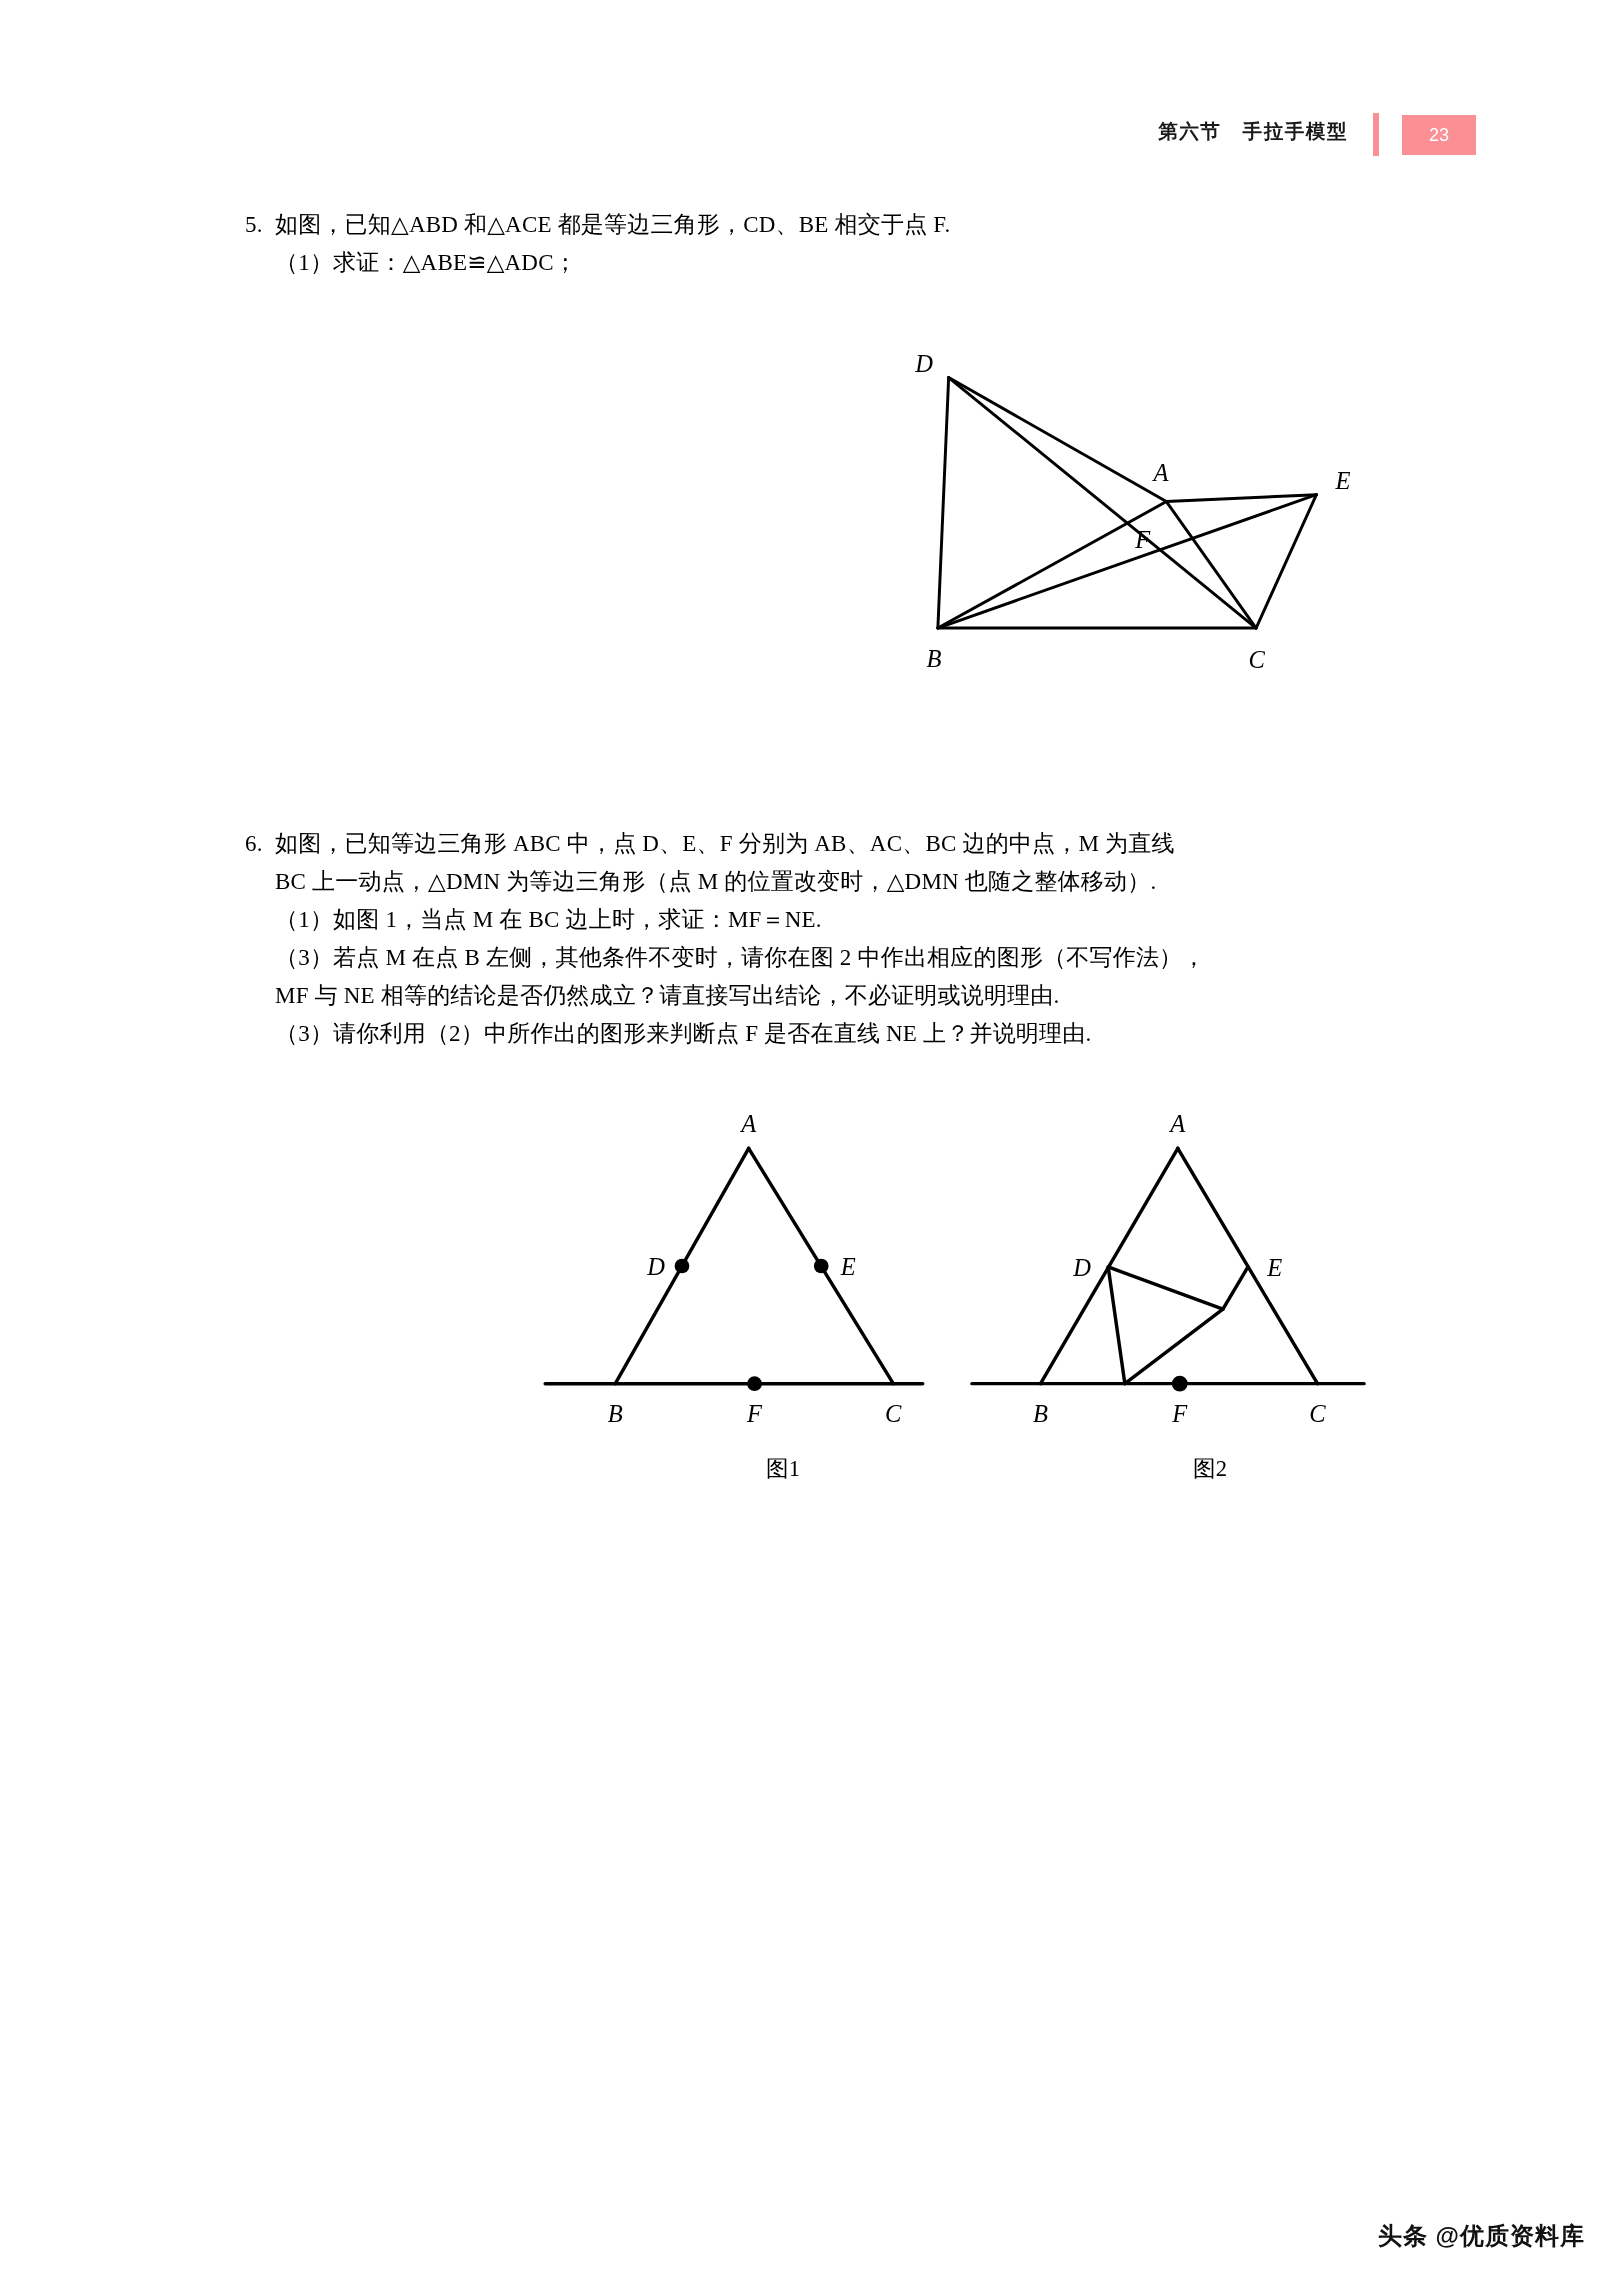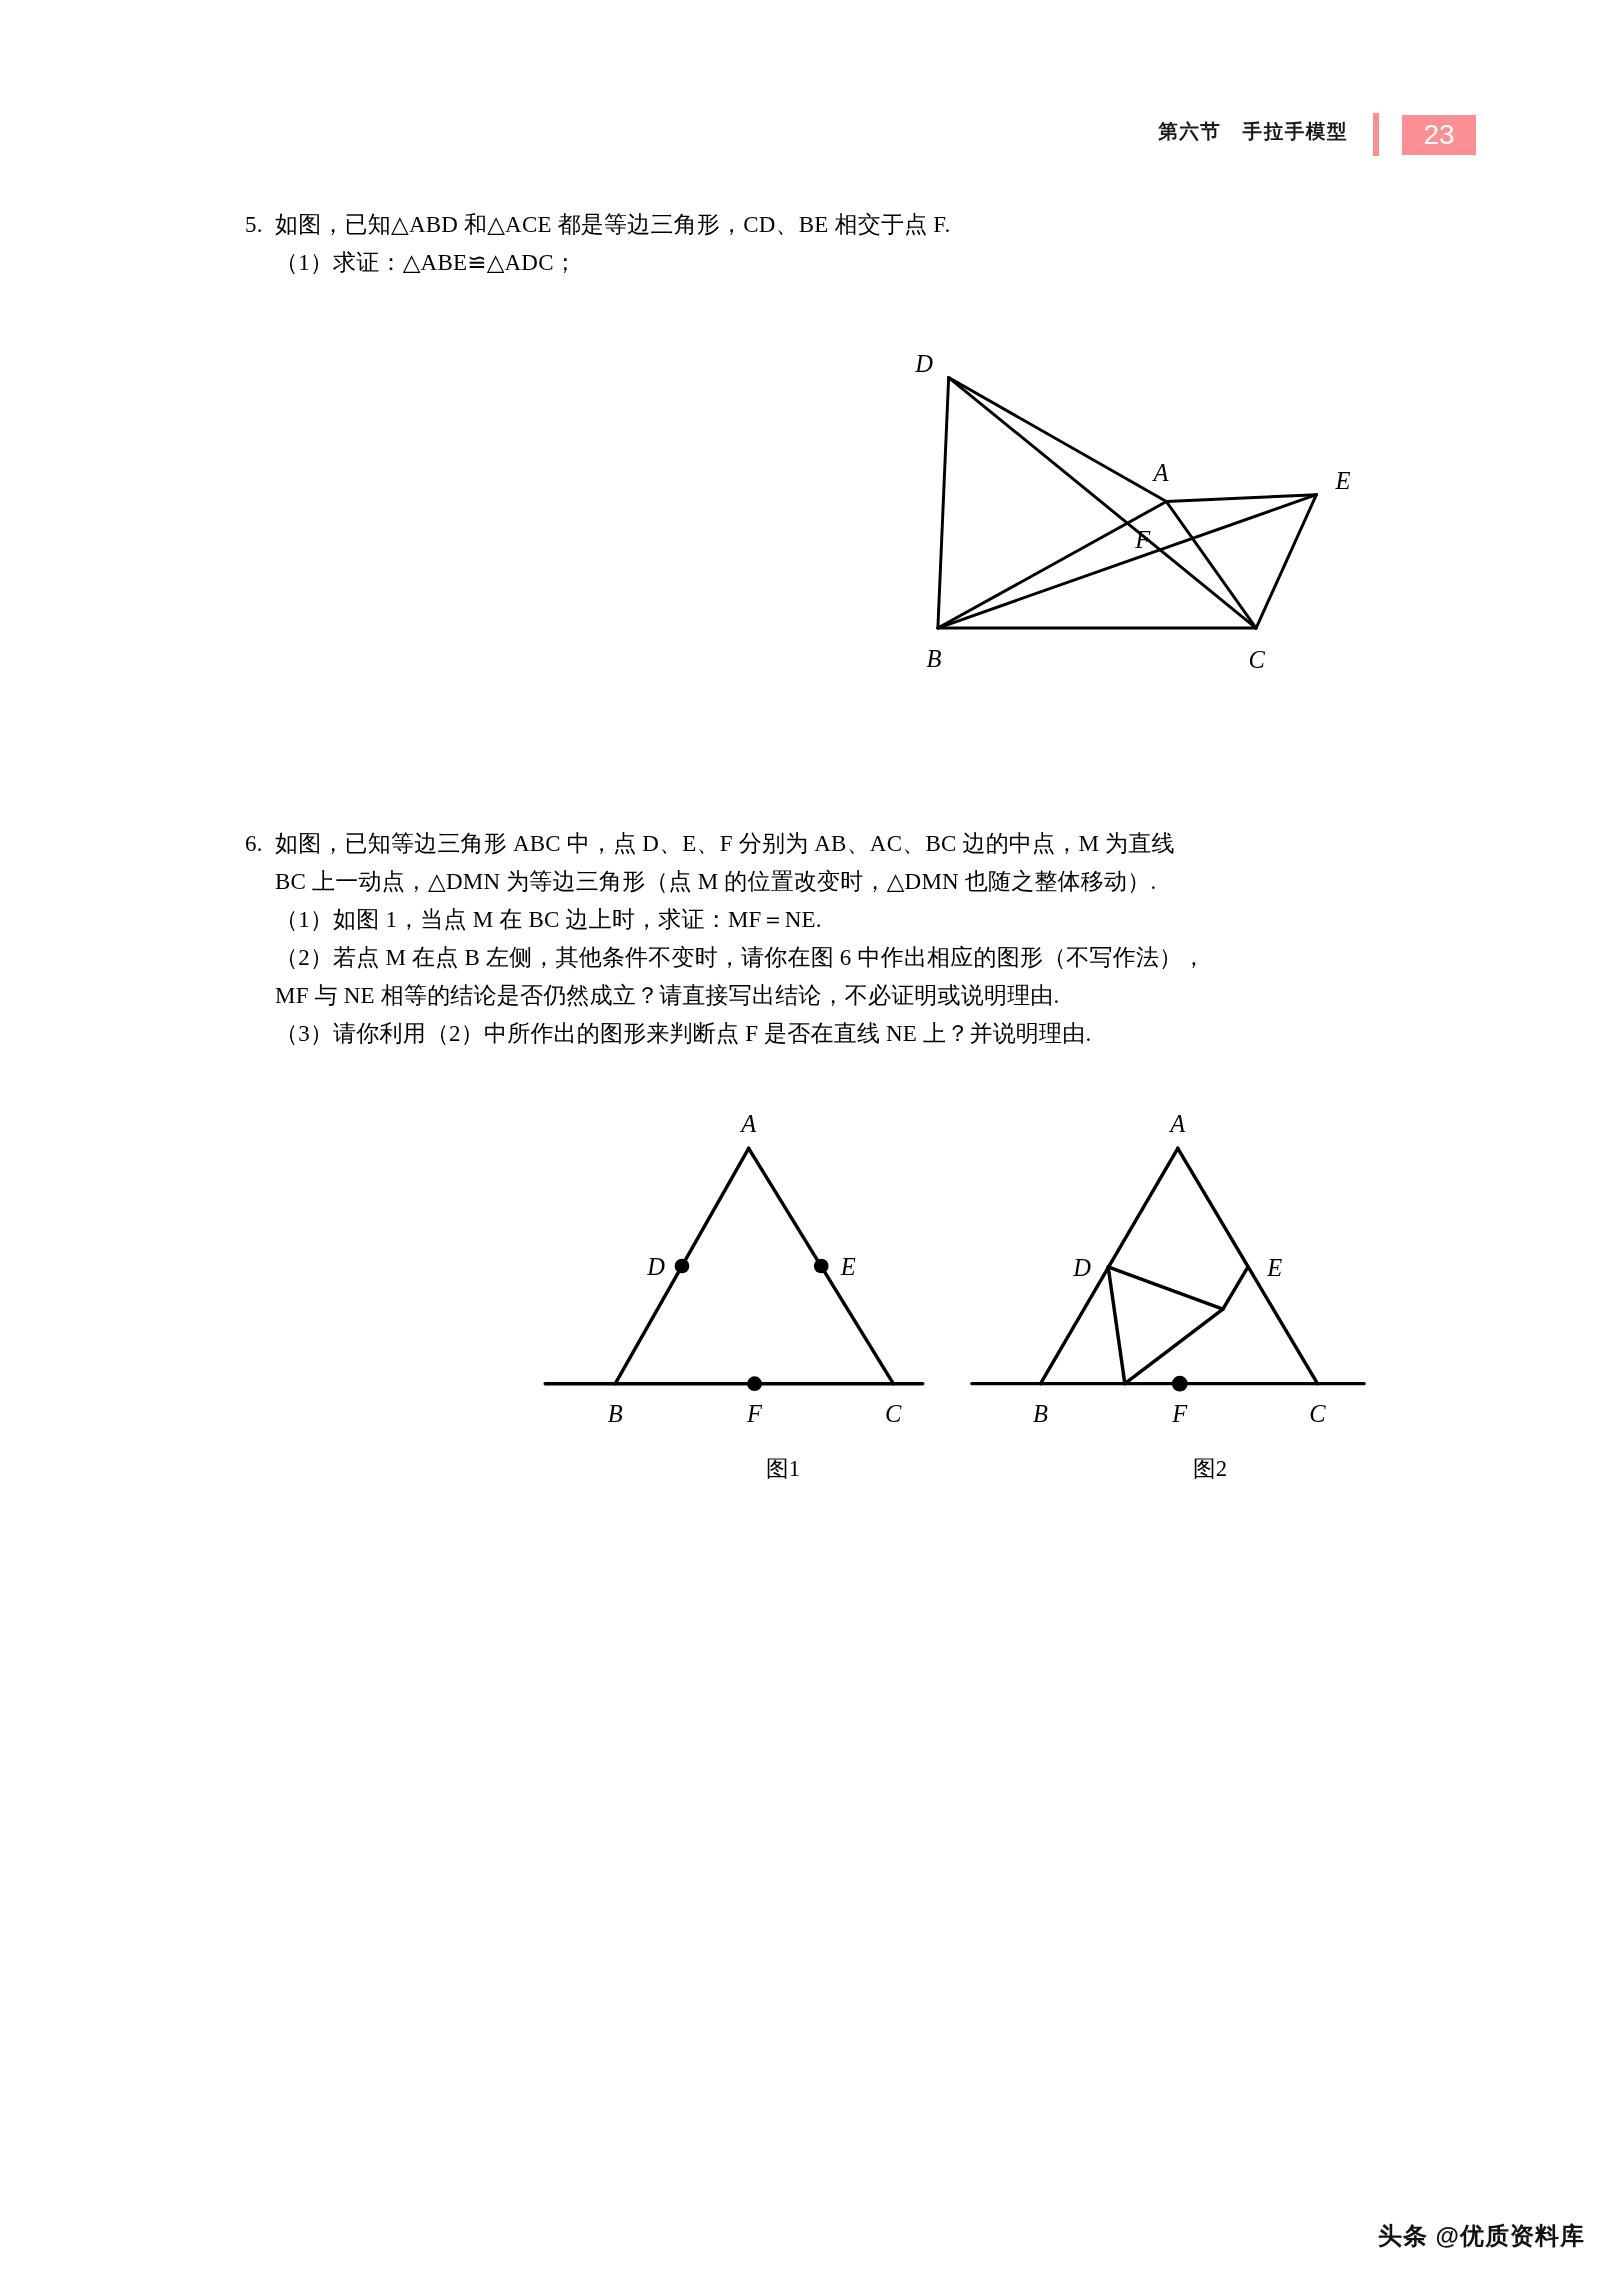--- a/index.html
+++ b/index.html
@@ -18,21 +18,21 @@
     font-family:"Liberation Sans","DejaVu Sans",sans-serif;
     font-size:19.6px;font-weight:700;letter-spacing:1.5px;white-space:nowrap;color:#1a1a1a;
   }
   .hdr-bar{position:absolute;right:244px;top:5.9px;width:6.4px;height:43px;background:#fa9093;}
   .hdr-badge{
     position:absolute;right:147px;top:7.9px;width:74px;height:40px;background:#fa9093;
     display:flex;align-items:center;justify-content:center;
   }
   .hdr-badge span{
     font-family:"Liberation Sans","DejaVu Sans",sans-serif;
-    font-size:28px;color:#ffffff;line-height:1;
+    font-size:18px;color:#ffffff;line-height:1;
   }
 
   
   .qblock{position:absolute;}
   .qline{
     display:flex;align-items:flex-start;
     font-size:23px;line-height:38px;white-space:nowrap;letter-spacing:0.2px;
   }
   .qnum{width:30px;flex:0 0 30px;}
   .qtxt{flex:0 0 auto;}
@@ -107,21 +107,21 @@
       <span class="qnum">6.</span>
       <span class="qtxt">如图，已知等边三角形 ABC 中，点 D、E、F 分别为 AB、AC、BC 边的中点，M 为直线</span>
     </div>
     <div class="qline indent">
       <span class="qtxt">BC 上一动点，△DMN 为等边三角形（点 M 的位置改变时，△DMN 也随之整体移动）.</span>
     </div>
     <div class="qline indent">
       <span class="qtxt">（1）如图 1，当点 M 在 BC 边上时，求证：MF＝NE.</span>
     </div>
     <div class="qline indent">
-      <span class="qtxt">（2）若点 M 在点 B 左侧，其他条件不变时，请你在图 6 中作出相应的图形（不写作法），</span>
+      <span class="qtxt">（3）若点 M 在点 B 左侧，其他条件不变时，请你在图 2 中作出相应的图形（不写作法），</span>
     </div>
     <div class="qline indent">
       <span class="qtxt">MF 与 NE 相等的结论是否仍然成立？请直接写出结论，不必证明或说明理由.</span>
     </div>
     <div class="qline indent">
       <span class="qtxt">（3）请你利用（2）中所作出的图形来判断点 F 是否在直线 NE 上？并说明理由.</span>
     </div>
   </div>
 
   <div class="fig" style="left:535px;top:1114px;">

